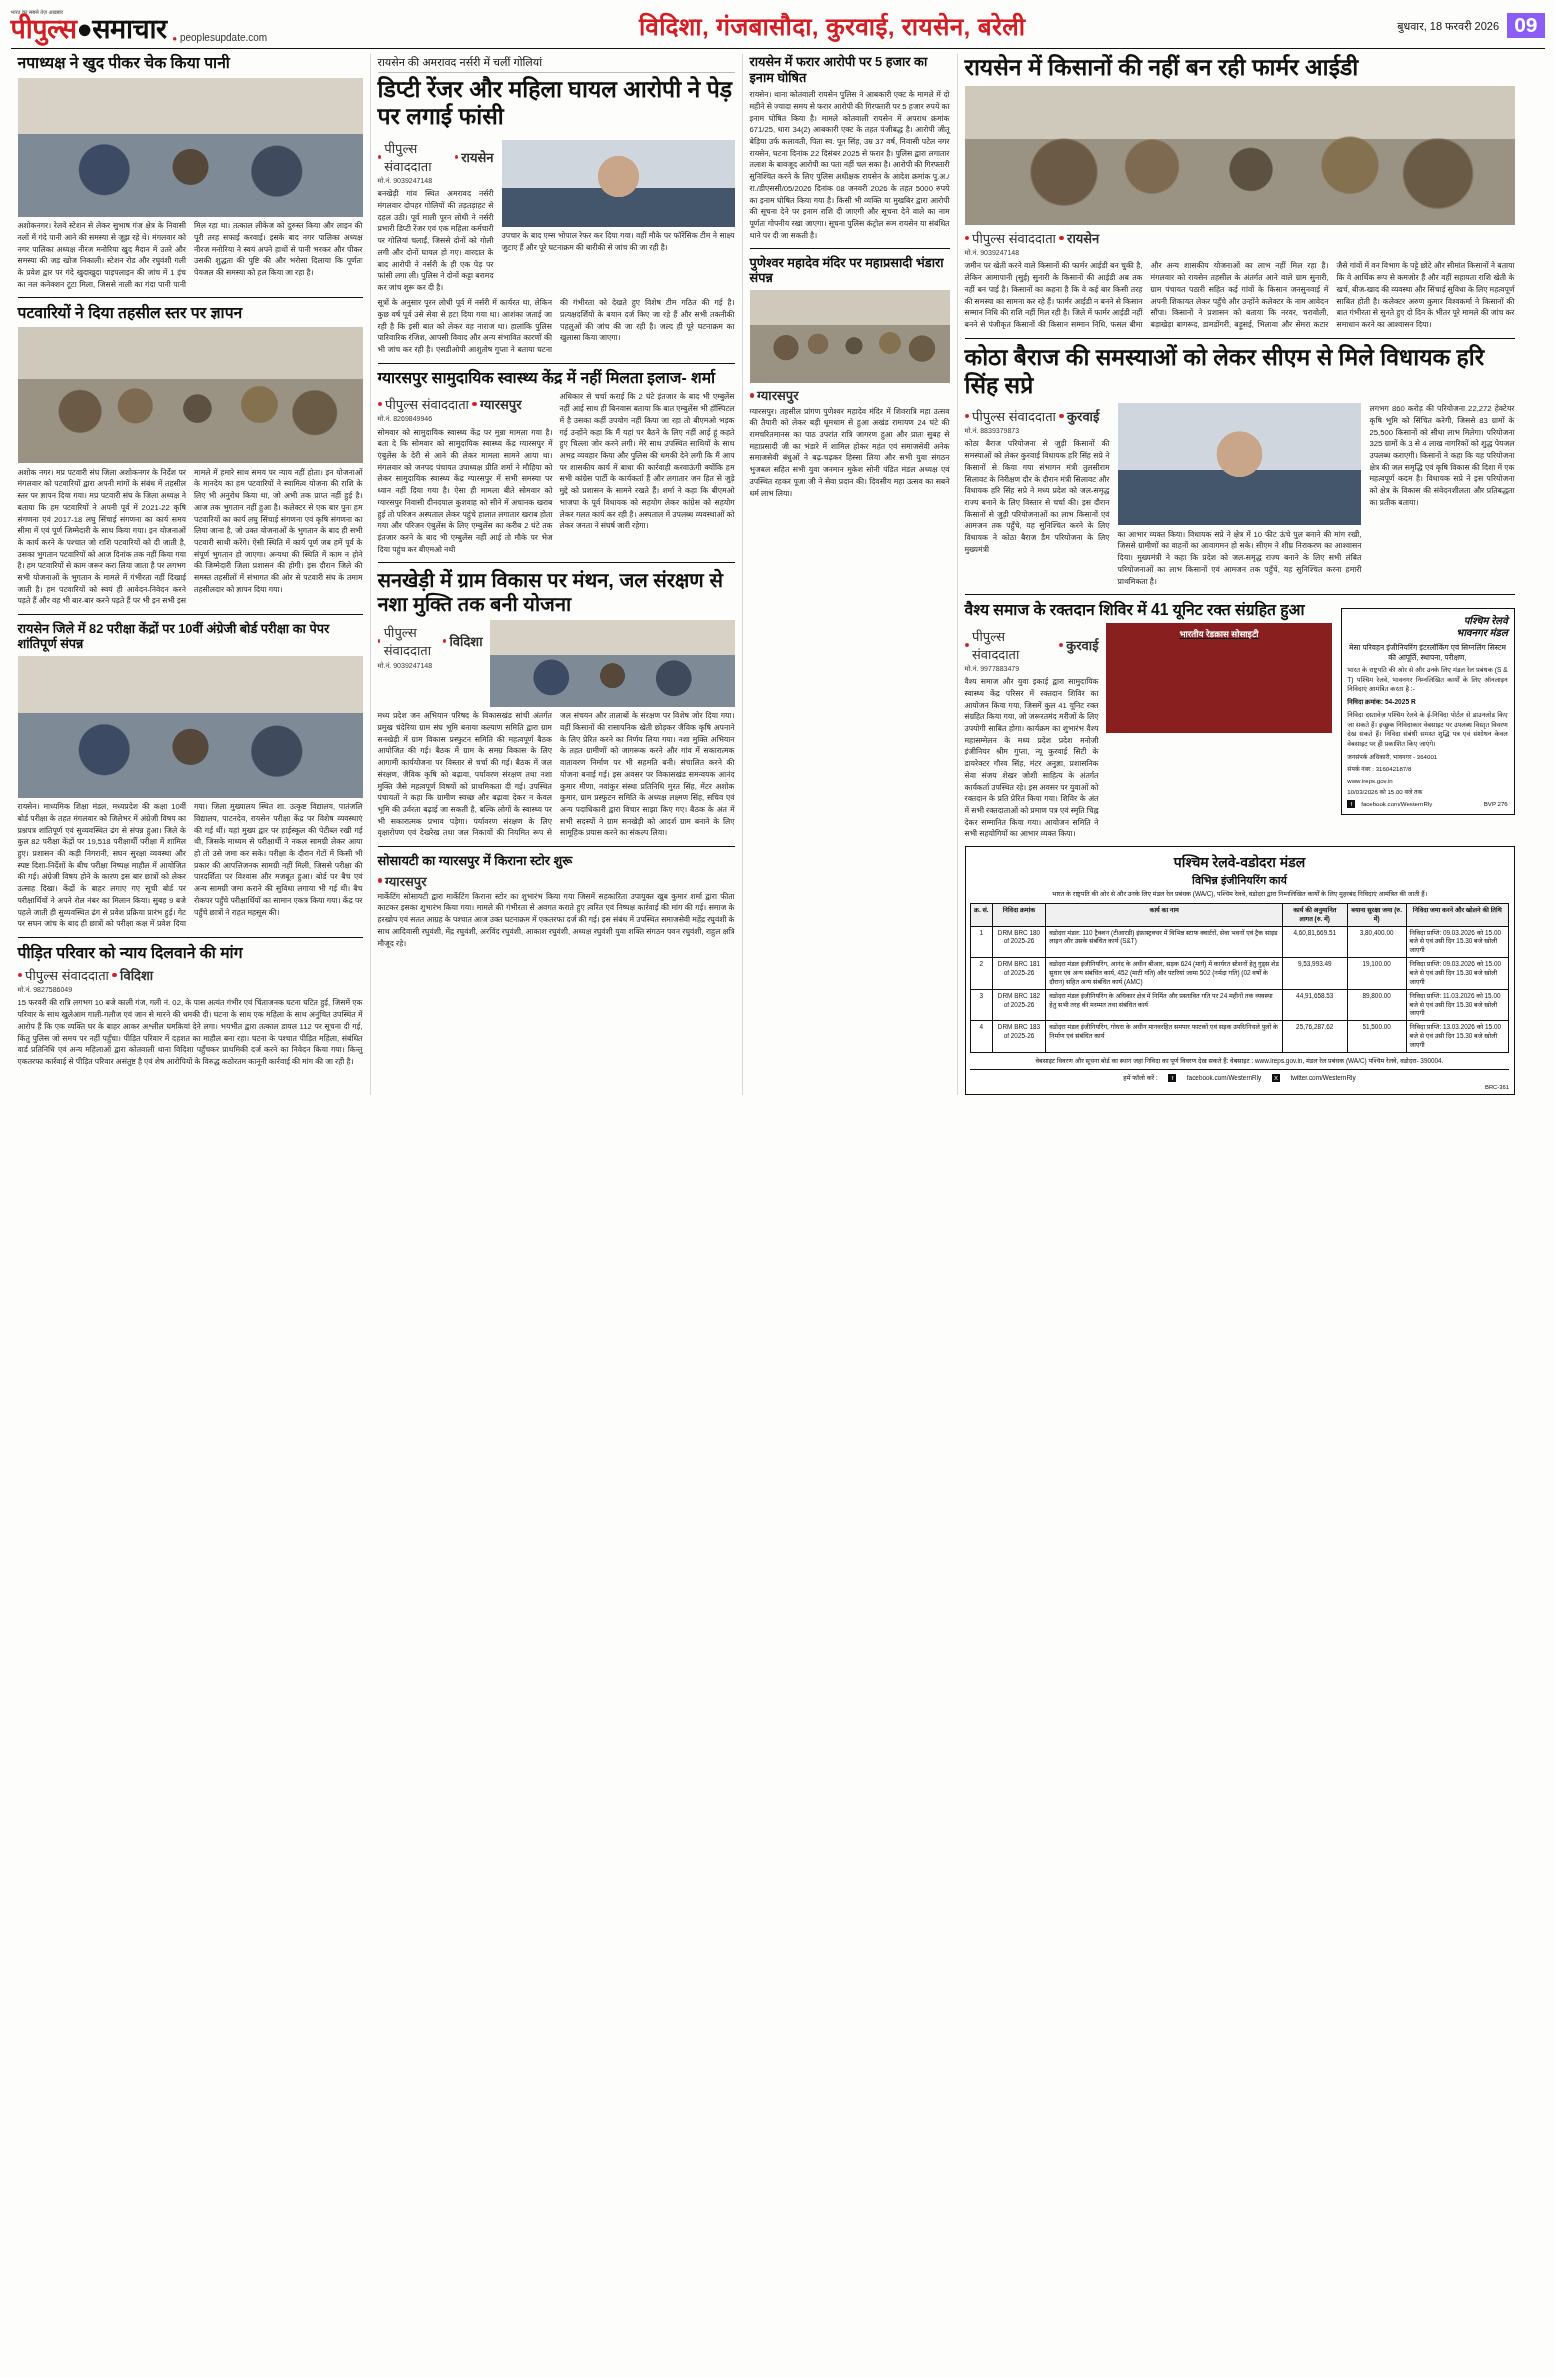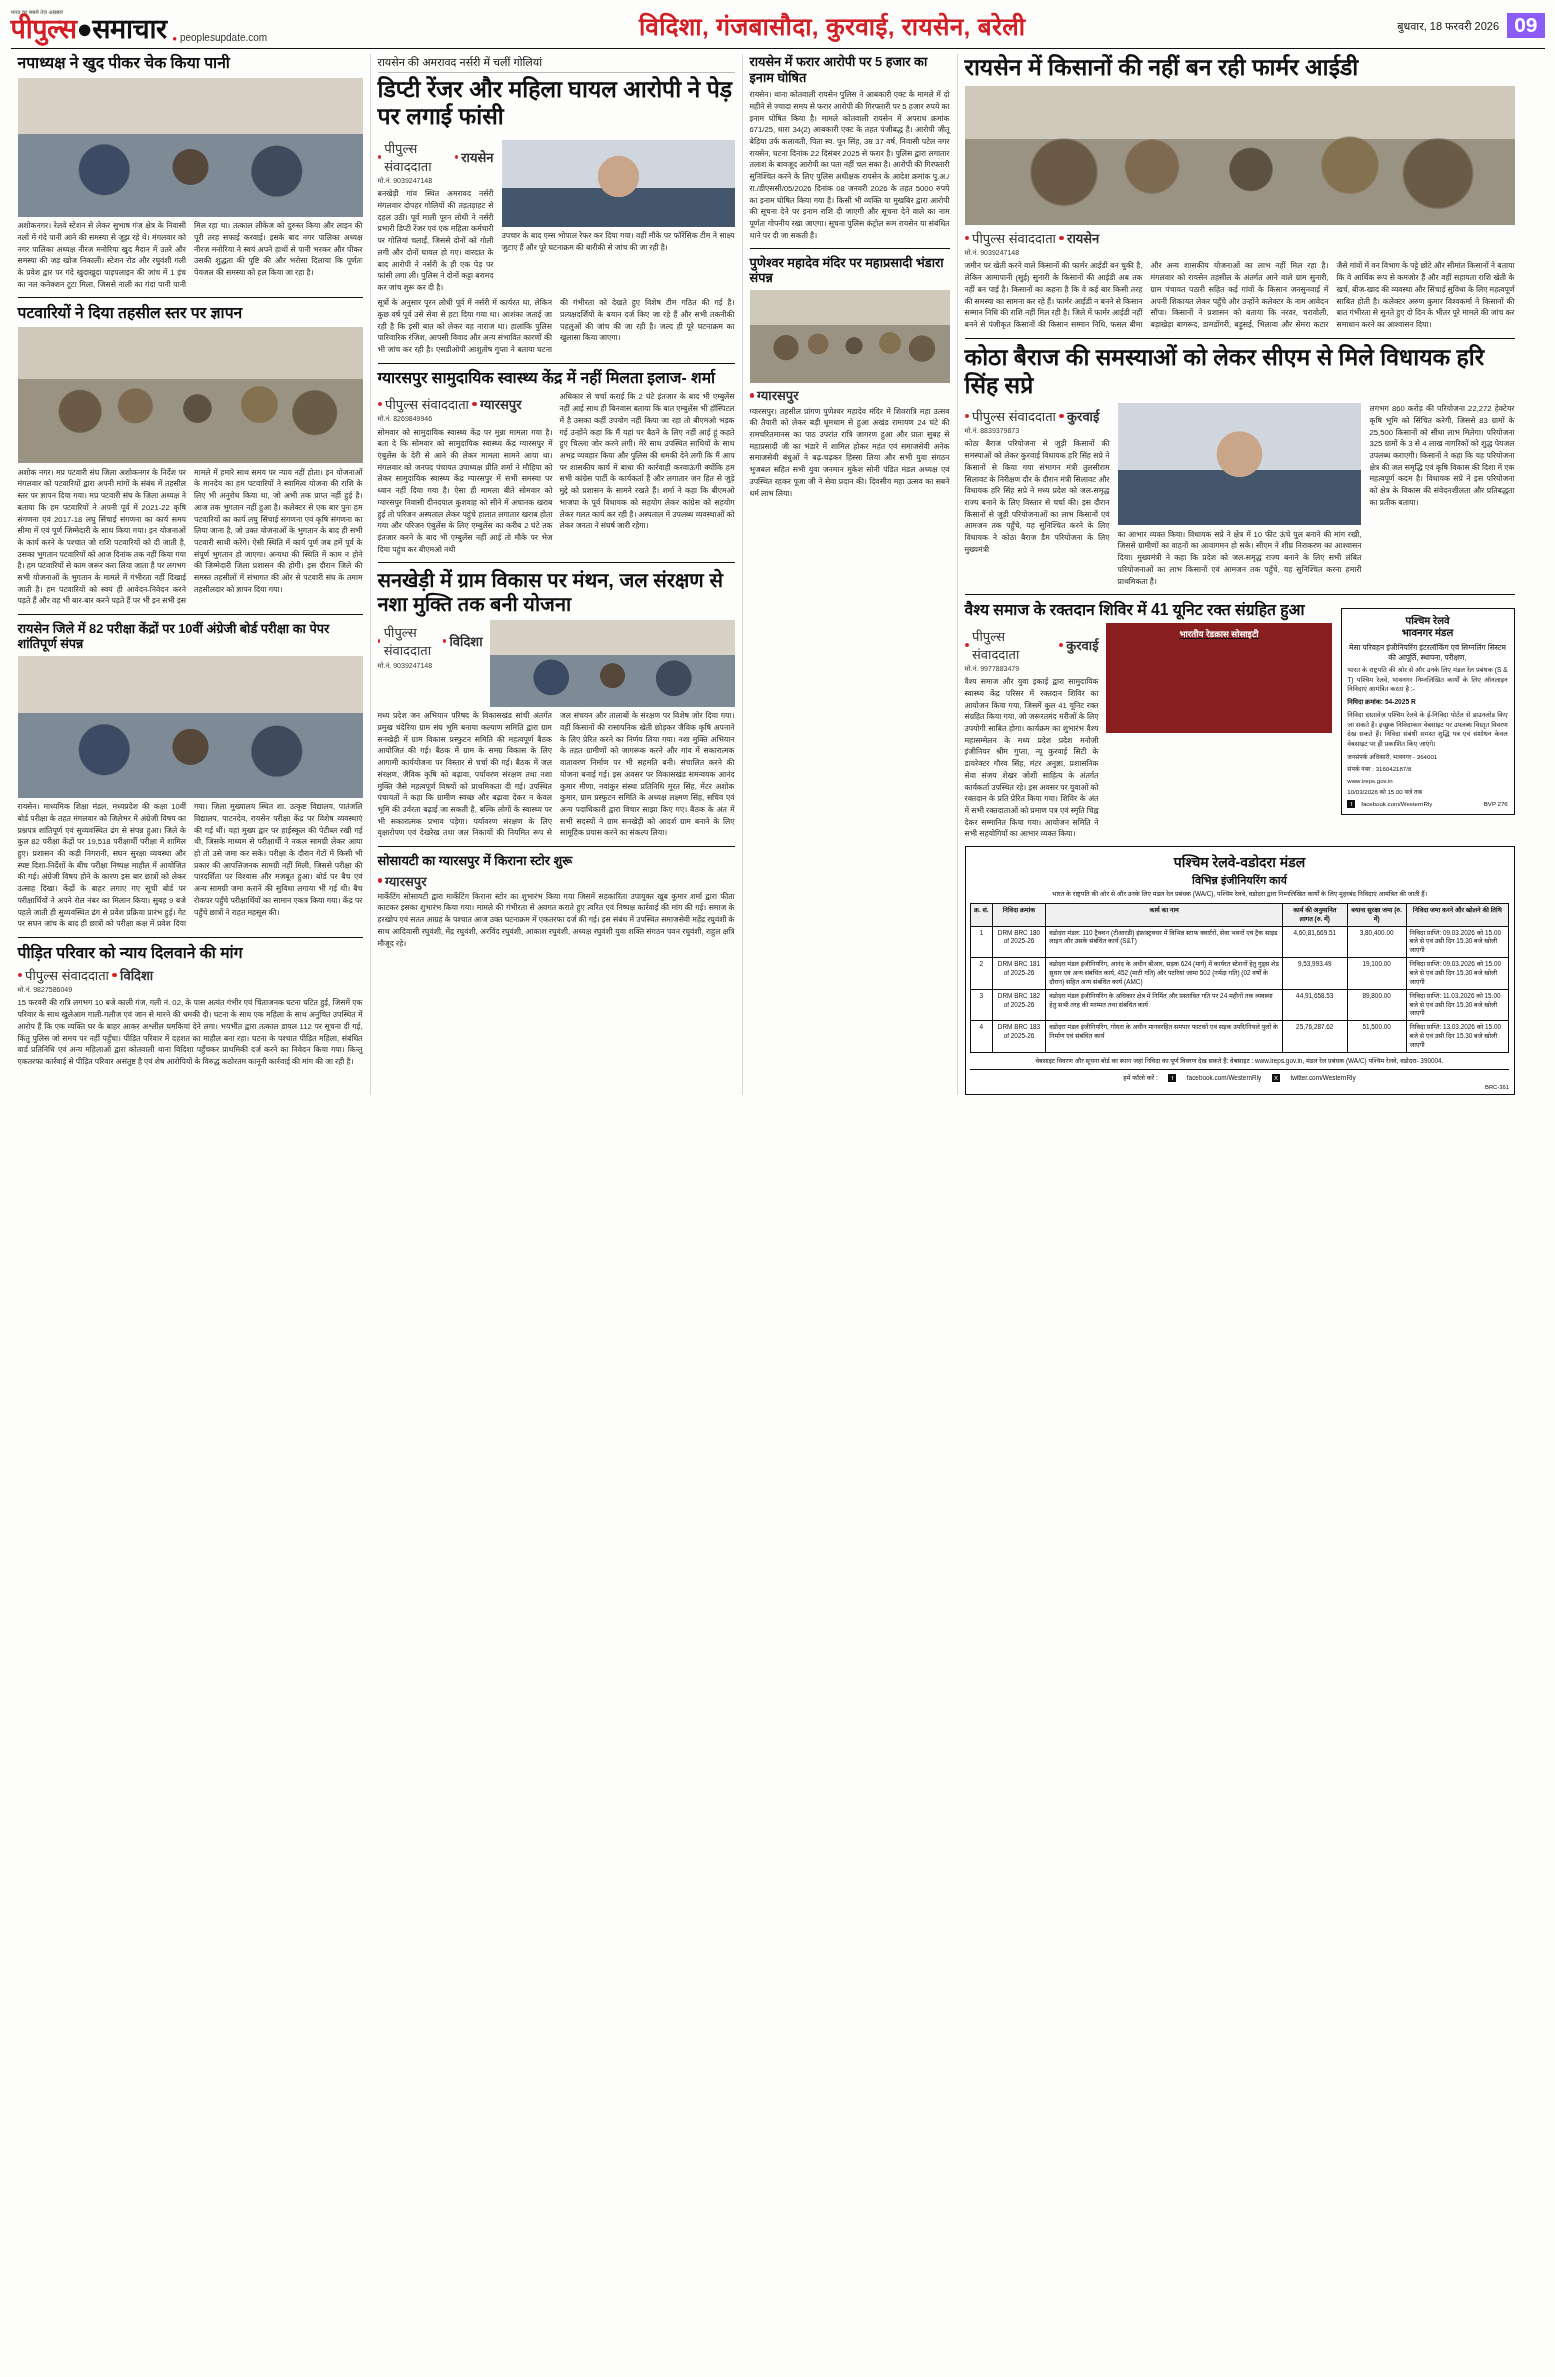--- a/index.html
+++ b/index.html
@@ -66,21 +66,21 @@
           radial-gradient(circle at 25% 66%, #3c4a63 0 9%, transparent 9.5%),
           radial-gradient(circle at 50% 64%, #55483a 0 9%, transparent 9.5%),
           radial-gradient(circle at 75% 67%, #3f4a5c 0 9%, transparent 9.5%),
           linear-gradient(#d8d2c6 0 40%, #7e8a96 40% 100%); }
   .ph.portrait { background-image:
           radial-gradient(circle at 50% 42%, #c9a689 0 16%, transparent 16.5%),
           linear-gradient(#cfd6dd 0 55%, #44566b 55% 100%); }
 
   
   .ad { border:1.2px solid #111; padding:5.8px; margin-top:7px; background:#fff; }
-  .ad-hd { text-align:center; font-weight:bold; font-size:10px; line-height:1.25; }
+  .ad-hd { text-align:right; font-weight:bold; font-size:10px; line-height:1.25;font-style:italic; }
   .ad-sub { text-align:center; font-size:7.5px; margin-top:1.7px; }
   .ad-txt { font-size:6.6px; line-height:1.45; text-align:justify; margin-top:3.5px; }
   .ad-foot { font-size:6.1px; margin-top:3.5px; }
   .social-bar { display:flex; gap:5.8px; align-items:center; font-size:6.1px; margin-top:3.5px; }
   .sq { width:8.1px;height:8.1px;background:#111;color:#fff;font-size:5.8px;display:inline-flex;align-items:center;justify-content:center; }
 
   
   .tender { border:1.2px solid #111; margin-top:5.8px; background:#fff; padding:4.6px; }
   .tender-hd { text-align:center; font-weight:bold; font-size:14px; }
   .tender-sub { text-align:center; font-weight:bold; font-size:11px; margin-top:1.2px; }

